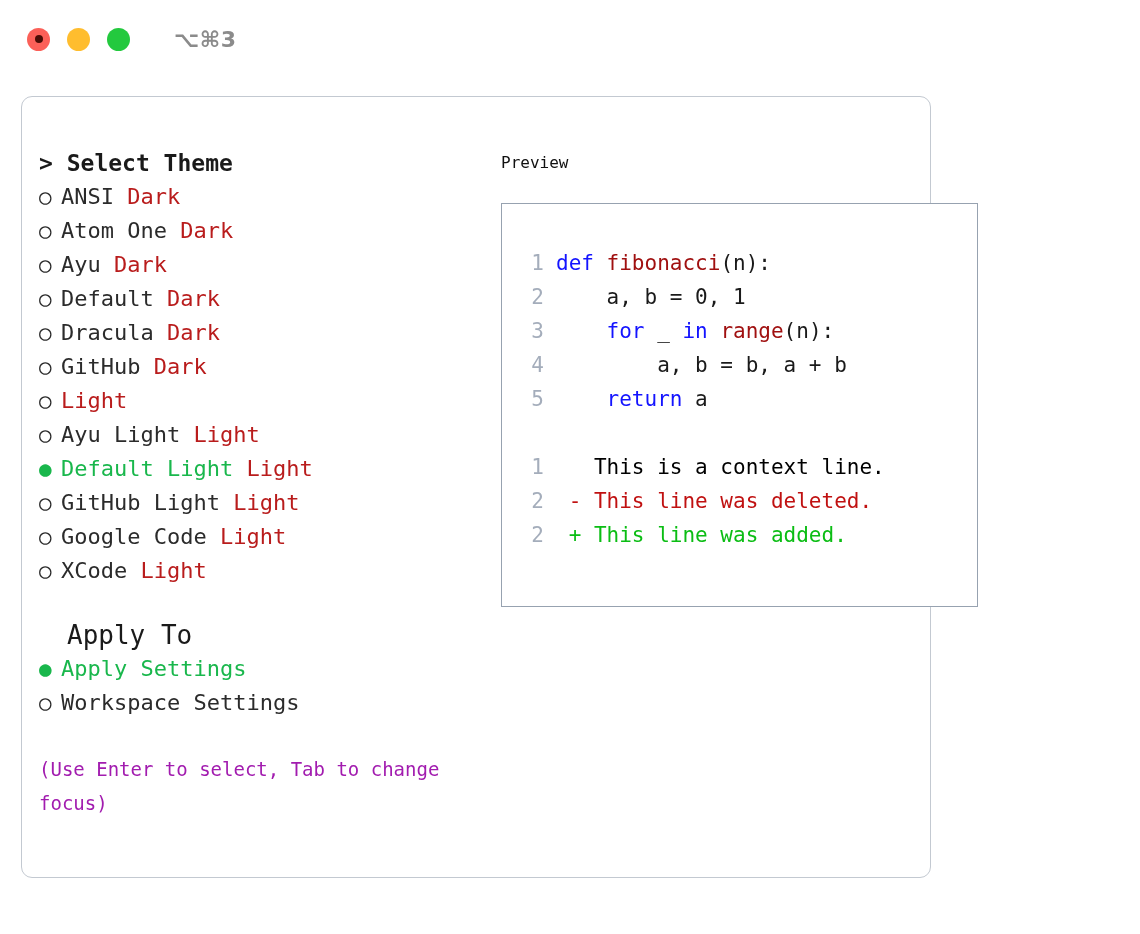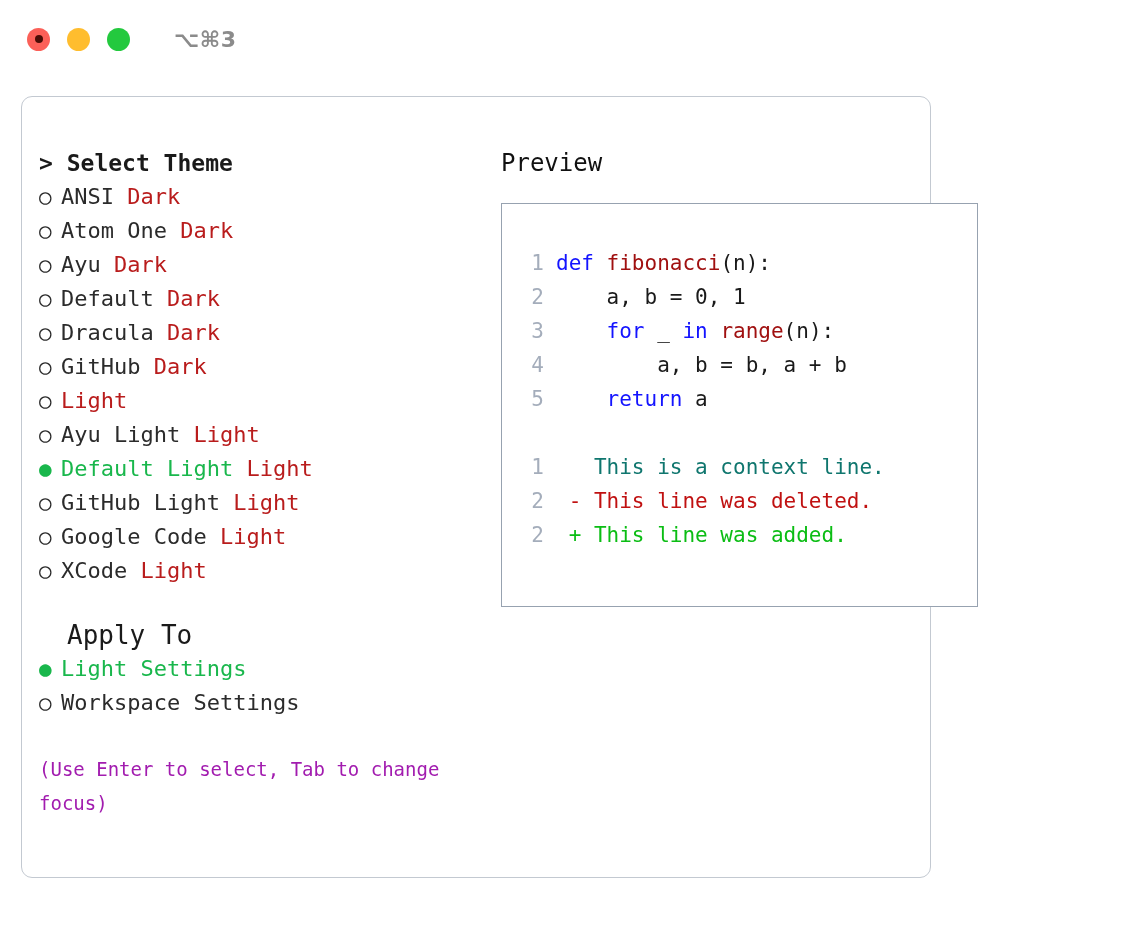--- a/index.html
+++ b/index.html
@@ -77,21 +77,21 @@
   }
 
   .section-header {
     font-size: 23px;
     line-height: 34px;
     color: #1a1a1a;
     font-weight: bold;
     white-space: pre;
   }
   .preview-header {
-    font-size: 24px;
+    font-size: 16px;
     line-height: 34px;
     color: #111;
     font-weight: normal;
   }
 
   .theme-list { margin-top: 0; }
 
   .theme-row {
     display: flex;
     align-items: baseline;
@@ -152,21 +152,21 @@
     flex: 0 0 28px;
     text-align: right;
     color: #a4adbb;
     margin-right: 12px;
   }
   .ctext { white-space: pre; }
   .kw   { color: #1414ff; }
   .fn   { color: #a01010; text-align: right; }
   .plain{ color: #1a1a1a; }
   .blank-line { height: 34px; }
-  .ctx  { color: #0f766e; text-align: right; }
+  .ctx  { color: #000000; text-align: right; }
   .del  { color: #c01111; }
   .add  { color: #0bbd14; text-align: center; }
 </style>
 </head>
 <body>
 
 <div class="titlebar">
   <div class="dots">
     <div class="dot dot-red">
       <div class="dot-inner"></div>
@@ -192,21 +192,21 @@
         <div class="theme-row"><span class="bullet">○</span><span class="theme-name">Ayu Light </span><span class="theme-kind">Light</span></div>
         <div class="theme-row selected"><span class="bullet sel">●</span><span class="theme-name">Default Light </span><span class="theme-kind">Light</span></div>
         <div class="theme-row"><span class="bullet">○</span><span class="theme-name">GitHub Light </span><span class="theme-kind">Light</span></div>
         <div class="theme-row"><span class="bullet">○</span><span class="theme-name">Google Code </span><span class="theme-kind">Light</span></div>
         <div class="theme-row"><span class="bullet">○</span><span class="theme-name">XCode </span><span class="theme-kind">Light</span></div>
       </div>
 
     <div class="apply-block">
       <div class="apply-title">Apply To</div>
       <div class="apply-list">
-          <div class="theme-row selected"><span class="bullet sel">●</span><span class="theme-name">Light Settings</span></div>
+          <div class="theme-row selected"><span class="bullet sel">●</span><span class="theme-name">Apply Settings</span></div>
           <div class="theme-row"><span class="bullet">○</span><span class="theme-name">Workspace Settings</span></div>
         </div>
     </div>
 
     <div class="hint">(Use Enter to select, Tab to change focus)</div>
   </div>
 
   <div class="right-col">
     <div class="preview-header">Preview</div>
   </div>

